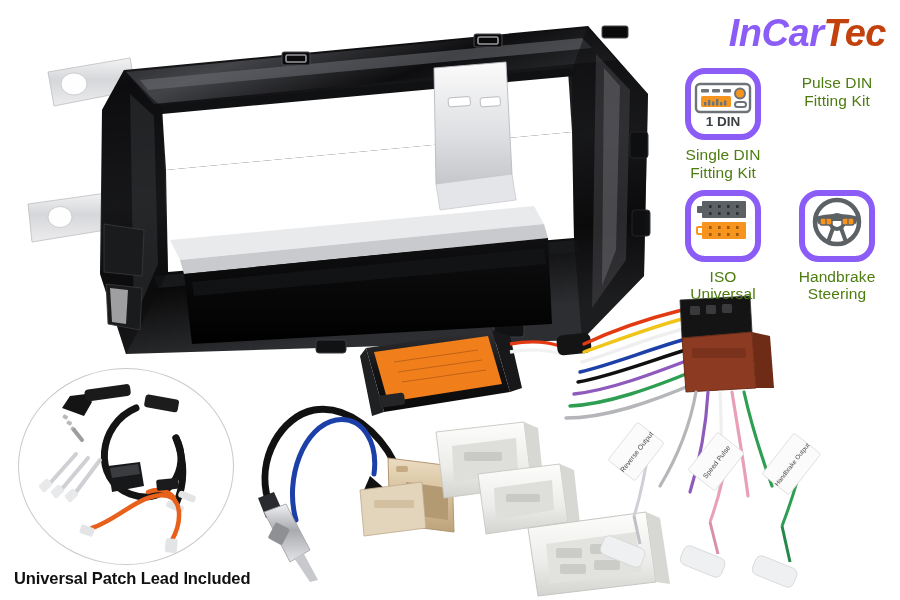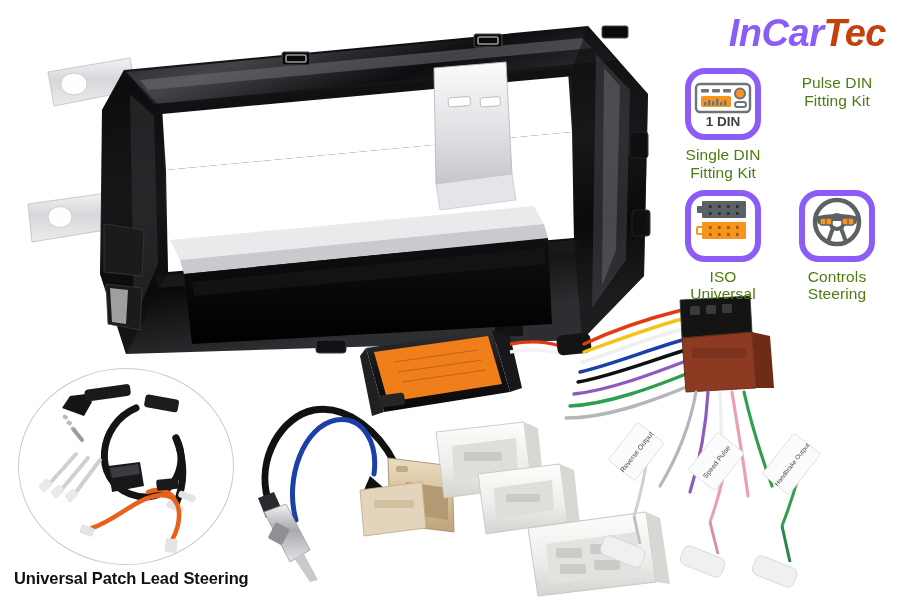--- a/index.html
+++ b/index.html
@@ -266,21 +266,21 @@
 
       <path d="M66 156 C92 148 118 118 142 124 C156 128 156 150 146 168" fill="none" stroke="#e8611c" stroke-width="4.5" stroke-linecap="round"></path>
       <path d="M122 120 C132 116 142 118 148 126" fill="none" stroke="#e8611c" stroke-width="4.5" stroke-linecap="round"></path>
       <rect x="130" y="108" width="22" height="11" rx="2" fill="#1b1b1d" transform="rotate(-6 130 108)"></rect>
       <g fill="#e3e4e6">
         <rect x="56" y="152" width="14" height="9" rx="2" transform="rotate(20 56 152)"></rect>
         <rect x="140" y="166" width="12" height="14" rx="2" transform="rotate(6 140 166)"></rect>
       </g>
     </svg>
   </div>
-  <div class="patch-caption">Universal Patch Lead Steering</div>
+  <div class="patch-caption">Universal Patch Lead Included</div>
 
   <div class="photo-layer antenna-lead">
     <svg width="230" height="190" viewBox="0 0 230 190">
       <defs>
         <linearGradient id="chrome" x1="0" y1="0" x2="0" y2="1">
           <stop offset="0%" stop-color="#f2f2f4"></stop>
           <stop offset="45%" stop-color="#a9aaae"></stop>
           <stop offset="100%" stop-color="#e3e4e7"></stop>
         </linearGradient>
         <linearGradient id="beige" x1="0" y1="0" x2="0" y2="1">
@@ -503,19 +503,19 @@
           <path d="M24 32 L19 46 M32 32 L37 46" stroke="#5c6165" stroke-width="4" stroke-linecap="round"></path>
           <rect x="11" y="22" width="12" height="7" rx="2" fill="#f7941d" stroke="#5c6165" stroke-width="1.4"></rect>
           <rect x="33" y="22" width="12" height="7" rx="2" fill="#f7941d" stroke="#5c6165" stroke-width="1.4"></rect>
           <g stroke="#5c6165" stroke-width="1.2">
             <line x1="17" y1="22" x2="17" y2="29"></line>
             <line x1="39" y1="22" x2="39" y2="29"></line>
           </g>
         </svg>
       </div>
       <div class="feature-label">
-        <span>Controls</span>
+        <span>Handbrake</span>
         <span>Steering</span>
       </div>
     </div>
 
   </div>
 </div>
 
 </body></html>

